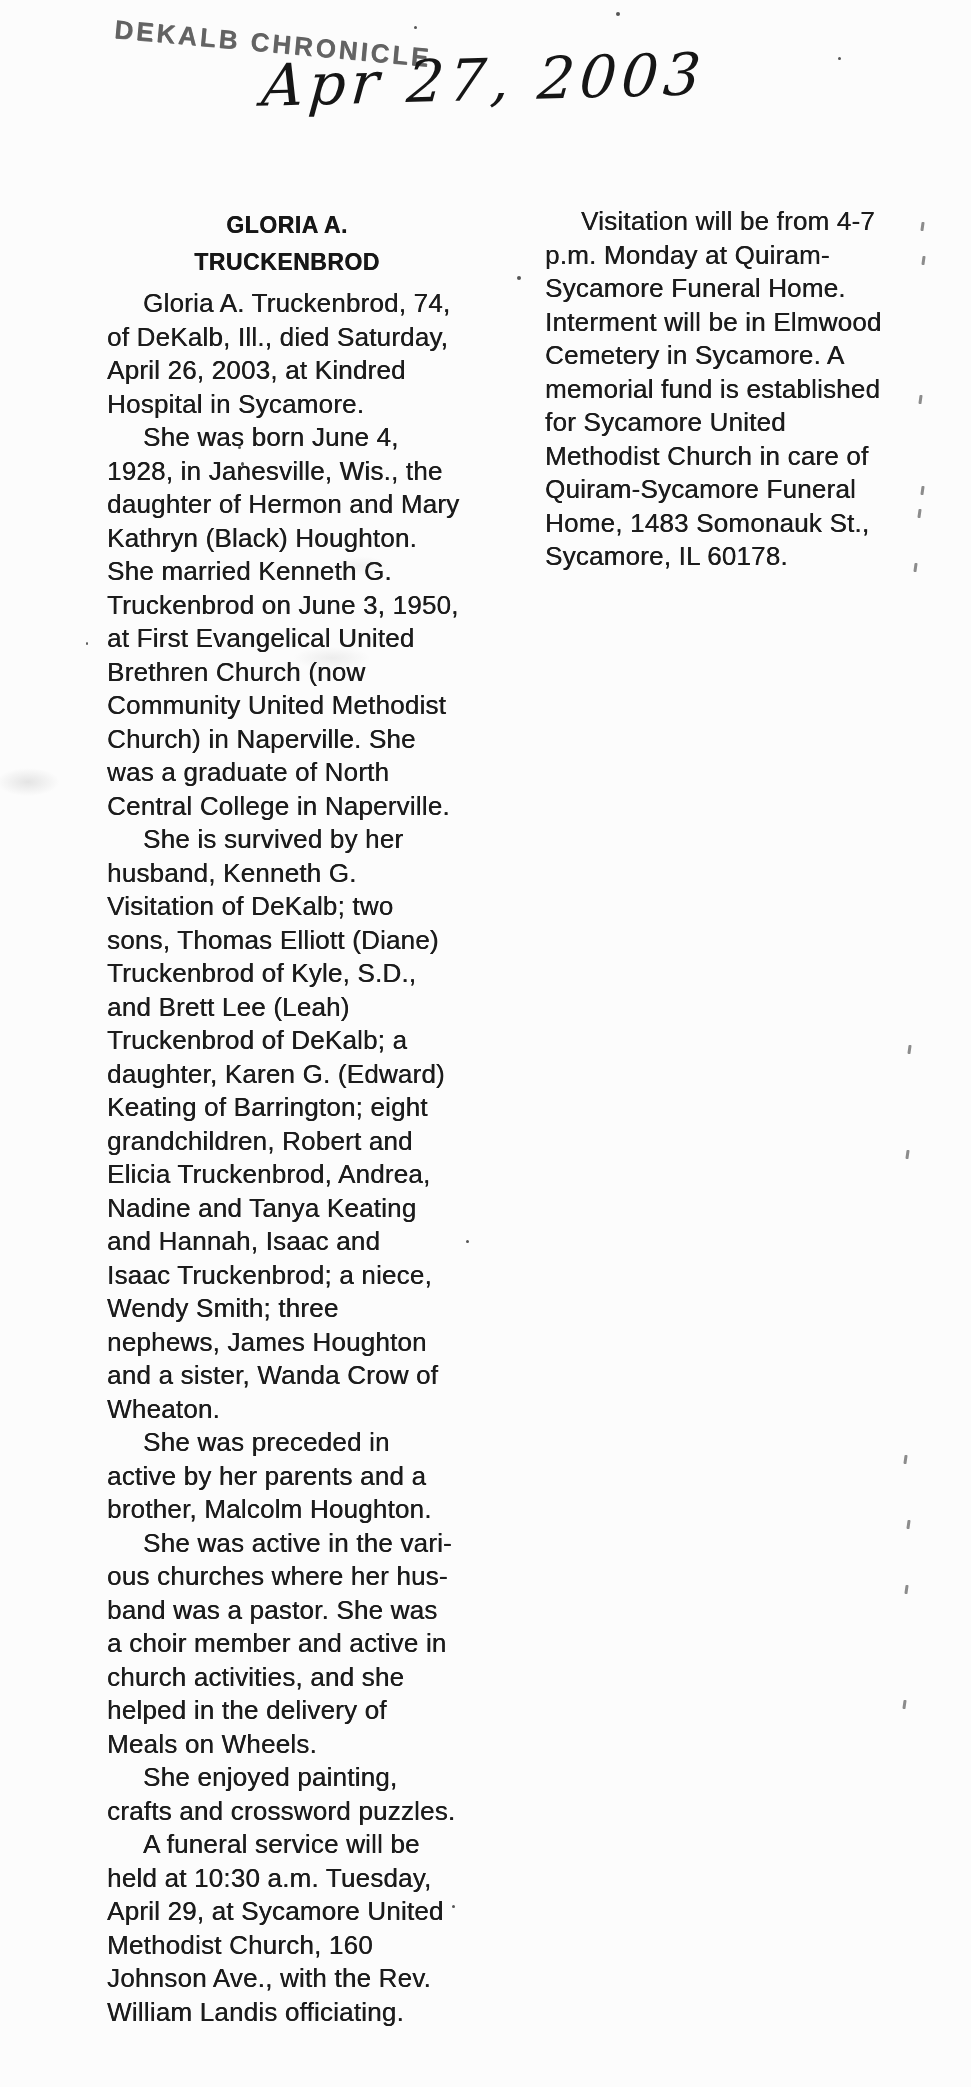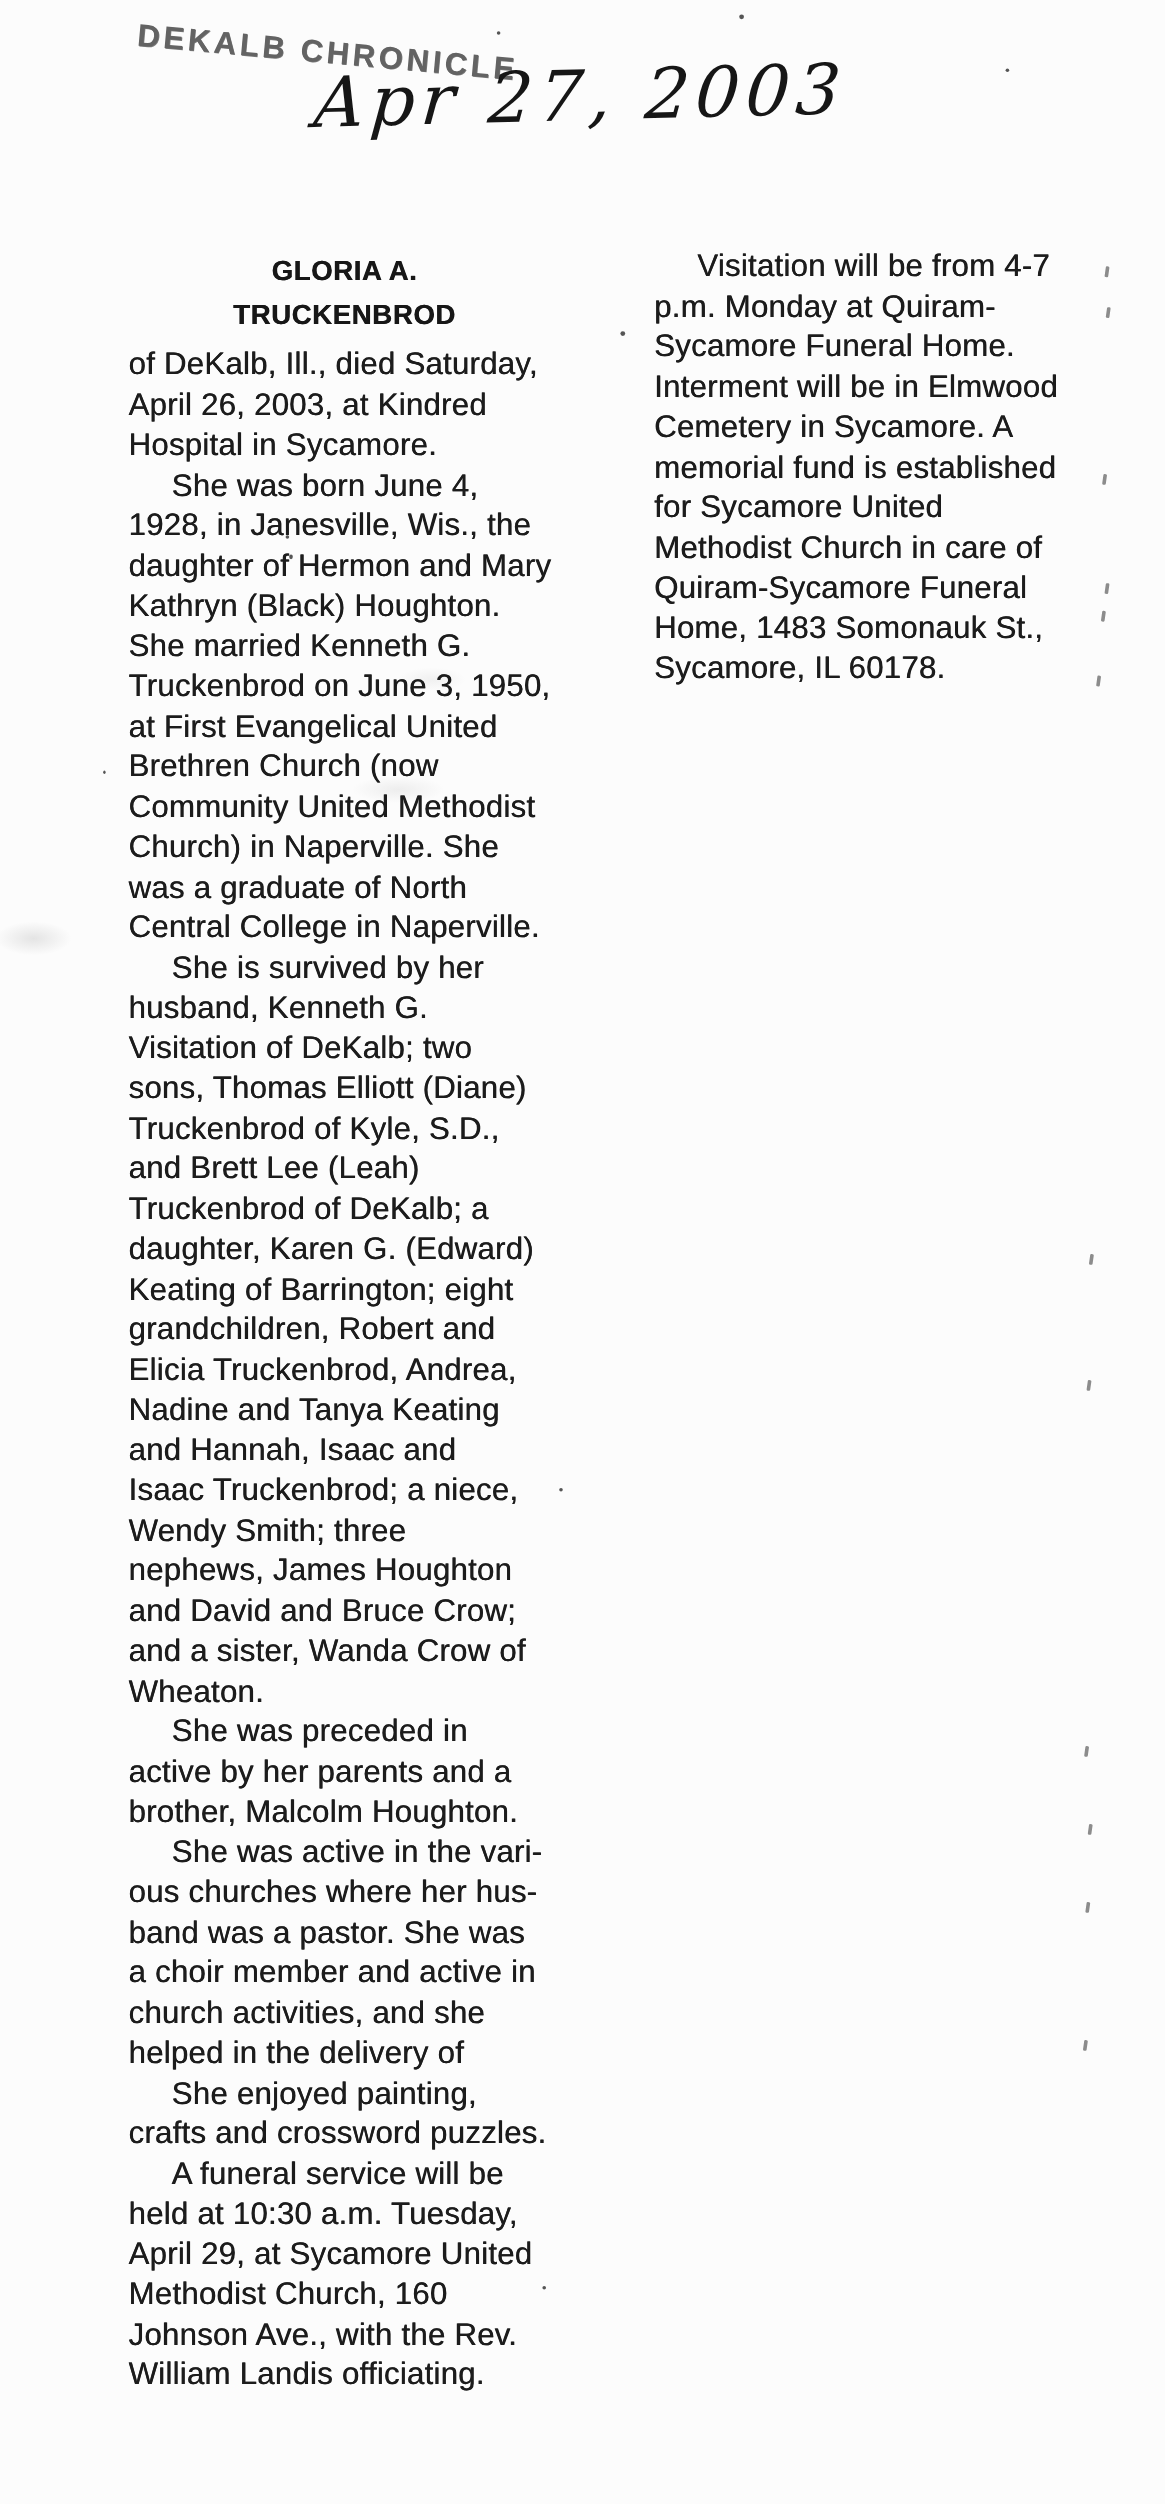--- a/index.html
+++ b/index.html
@@ -68,20 +68,21 @@
 
   <div class="handwrite">Apr 27, 2003</div>
 
   <div class="title">
     <div>GLORIA A.</div>
     <div>TRUCKENBROD</div>
   </div>
 
   <div class="col left" id="left-col">
       <div class="para">
+        <div class="line first">Gloria A. Truckenbrod, 74,</div>
         <div class="line">of DeKalb, Ill., died Saturday,</div>
         <div class="line">April 26, 2003, at Kindred</div>
         <div class="line">Hospital in Sycamore.</div>
       </div>
       <div class="para">
         <div class="line first">She was born June 4,</div>
         <div class="line">1928, in Janesville, Wis., the</div>
         <div class="line">daughter of Hermon and Mary</div>
         <div class="line">Kathryn (Black) Houghton.</div>
         <div class="line">She married Kenneth G.</div>
@@ -103,36 +104,36 @@
         <div class="line">Truckenbrod of DeKalb; a</div>
         <div class="line">daughter, Karen G. (Edward)</div>
         <div class="line">Keating of Barrington; eight</div>
         <div class="line">grandchildren, Robert and</div>
         <div class="line">Elicia Truckenbrod, Andrea,</div>
         <div class="line">Nadine and Tanya Keating</div>
         <div class="line">and Hannah, Isaac and</div>
         <div class="line">Isaac Truckenbrod; a niece,</div>
         <div class="line">Wendy Smith; three</div>
         <div class="line">nephews, James Houghton</div>
-        <div class="line">and David and Bruce Crow;</div>
         <div class="line">and a sister, Wanda Crow of</div>
         <div class="line">Wheaton.</div>
       </div>
       <div class="para">
         <div class="line first">She was preceded in</div>
         <div class="line">active by her parents and a</div>
         <div class="line">brother, Malcolm Houghton.</div>
       </div>
       <div class="para">
         <div class="line first">She was active in the vari-</div>
         <div class="line">ous churches where her hus-</div>
         <div class="line">band was a pastor. She was</div>
         <div class="line">a choir member and active in</div>
         <div class="line">church activities, and she</div>
         <div class="line">helped in the delivery of</div>
+        <div class="line">Meals on Wheels.</div>
       </div>
       <div class="para">
         <div class="line first">She enjoyed painting,</div>
         <div class="line">crafts and crossword puzzles.</div>
       </div>
       <div class="para">
         <div class="line first">A funeral service will be</div>
         <div class="line">held at 10:30 a.m. Tuesday,</div>
         <div class="line">April 29, at Sycamore United</div>
         <div class="line">Methodist Church, 160</div>

